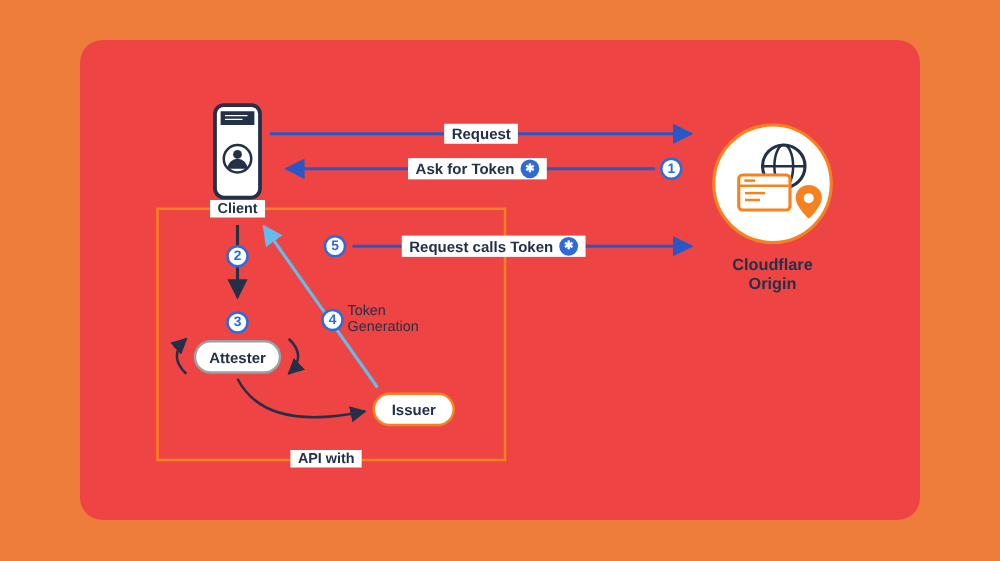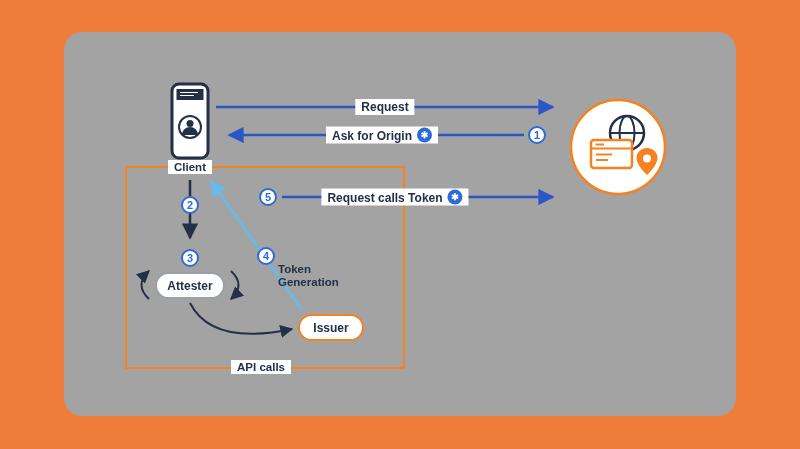--- a/index.html
+++ b/index.html
@@ -3,37 +3,37 @@
 <meta charset="utf-8">
 <style>
   html,body{margin:0;padding:0;}
   .stage{
     position:relative;width:800px;height:449px;overflow:hidden;
     background:#EE7D3B;
     font-family:"Liberation Sans",sans-serif;
   }
   .card{
     position:absolute;left:64px;top:32px;width:672px;height:384px;
-    background:#a3a3a3;border-radius:18px;
+    background:#ef4444;border-radius:18px;
   }
   .flow-box{
     position:absolute;left:61px;top:134px;width:280px;height:203px;
     border:2px solid #F6821F;box-sizing:border-box;z-index:1;
   }
   .arrows-svg{position:absolute;left:0;top:0;width:672px;height:384px;z-index:2;}
   .overlay{position:absolute;left:0;top:0;width:672px;height:384px;z-index:3;pointer-events:none;}
   .center-label{
     position:absolute;transform:translate(-50%,-50%);
     display:flex;align-items:center;gap:5px;white-space:nowrap;
     background:#FFFFFF;padding:1px 6px;
     font-weight:700;font-size:12px;color:#233047;
   }
   .plain-label{
-    position:absolute;font-weight:700;font-size:11.5px;color:#233047;
-    line-height:12.5px;white-space:nowrap;margin-top:20px;
+    position:absolute;font-weight:400;font-size:11.5px;color:#233047;
+    line-height:12.5px;white-space:nowrap;
   }
   .badge{
     position:absolute;transform:translate(-50%,-50%);
     width:18px;height:18px;border-radius:50%;
     border:2px solid #2F6BD8;background:#FFFFFF;color:#2F6BD8;
     font-weight:700;font-size:11px;line-height:1;
     display:flex;align-items:center;justify-content:center;box-sizing:border-box;
   }
   .token{
     display:inline-flex;width:15px;height:15px;border-radius:50%;
@@ -120,50 +120,54 @@
       </g>
     </svg>
 
     <div class="overlay">
 
       <div class="center-label" style="left:321px;top:75px;">
         <span>Request</span>
       </div>
 
       <div class="center-label" style="left:318px;top:103px;">
-        <span>Ask for Origin</span>
+        <span>Ask for Token</span>
         <span class="token">✱</span>
       </div>
 
       <div class="center-label" style="left:331px;top:165px;">
         <span>Request calls Token</span>
         <span class="token">✱</span>
       </div>
 
       <div class="plain-label" style="left:214px;top:211px;">
         <span style="display:block">Token</span>
         <span style="display:block">Generation</span>
       </div>
 
       <div class="center-label" style="left:126px;top:135px;font-size:11.5px;text-align:right;">
         <span>Client</span>
       </div>
 
       <div class="center-label" style="left:197px;top:335px;font-size:11.5px;">
-        <span>API calls</span>
+        <span>API with</span>
       </div>
 
       <div class="pill issuer">
         <span>Issuer</span>
       </div>
 
       <div class="pill attester">
         <span>Attester</span>
       </div>
 
+      <div class="origin-label">
+        <span>Cloudflare</span>
+        <span>Origin</span>
+      </div>
 
       <div class="badge" style="left:473px;top:103px;">1</div>
       <div class="badge" style="left:126px;top:173px;">2</div>
       <div class="badge" style="left:126px;top:226px;">3</div>
       <div class="badge" style="left:202px;top:224px;">4</div>
       <div class="badge" style="left:204px;top:165px;">5</div>
 
     </div>
   </div>
 </div>

